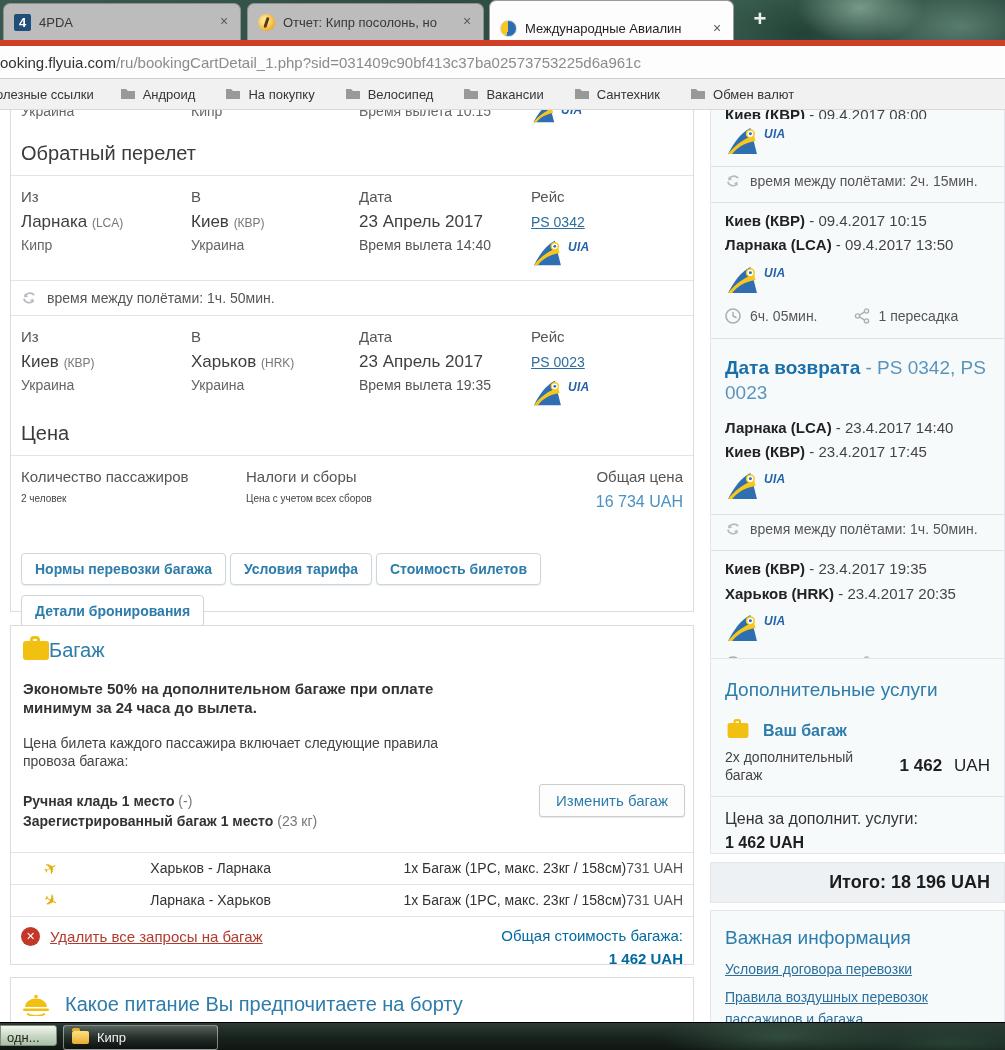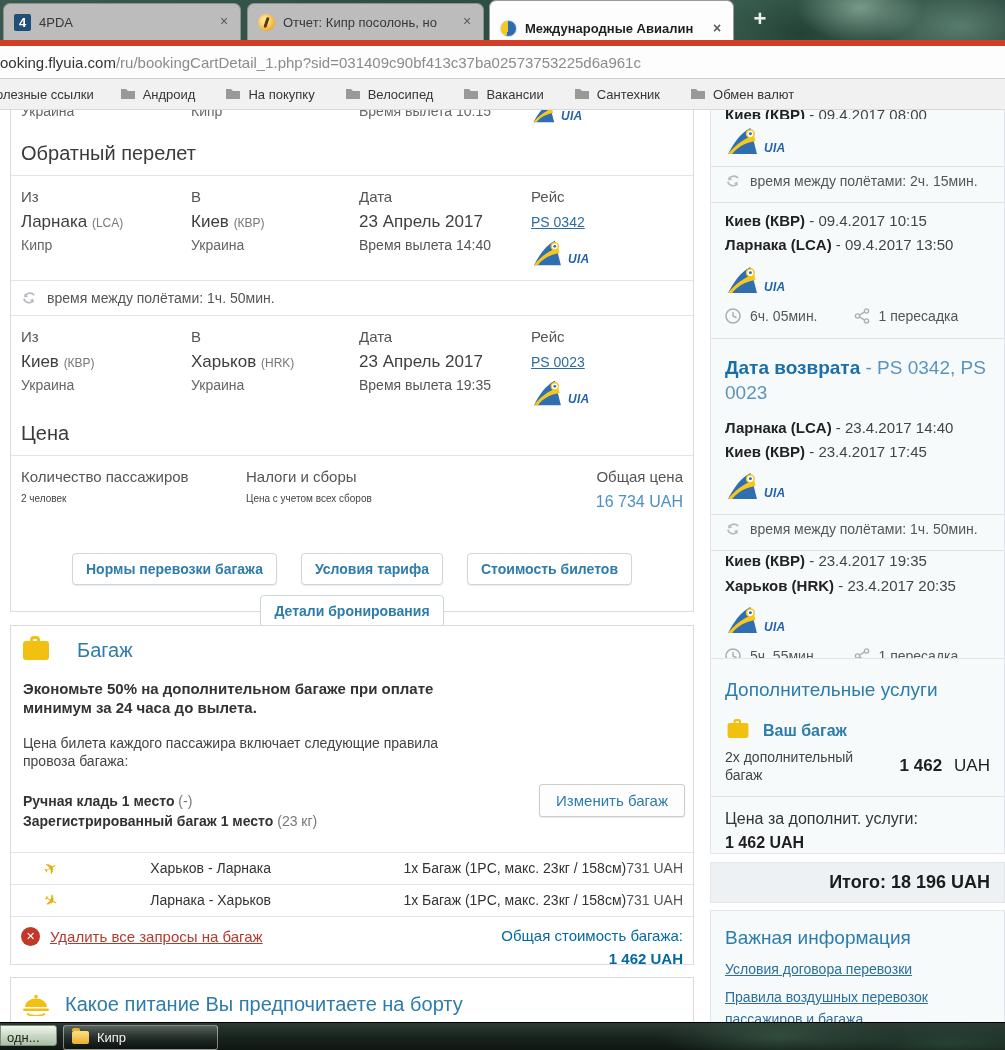--- a/index.html
+++ b/index.html
@@ -7,21 +7,21 @@
   
   .tabstrip{position:absolute;left:0;top:0;width:1005px;height:40px;
     background:
       radial-gradient(90px 50px at 860px 8px, rgba(190,225,205,.5), transparent 70%),
       radial-gradient(120px 60px at 960px 26px, rgba(150,195,175,.4), transparent 70%),
       radial-gradient(140px 70px at 800px 34px, rgba(25,55,45,.7), transparent 75%),
       linear-gradient(90deg,#3a5a50 0%,#2e4c42 45%,#3d6252 75%,#2b483e 100%);}
   .tab{position:absolute;top:3px;height:37px;border-radius:7px 7px 0 0;display:flex;
     align-items:center;padding:0 8px 0 10px;box-sizing:border-box;}
   .tab.inactive{background:#bcbcbc;border:1px solid #8f8f8f;border-bottom:none;}
-  .tab.active{top:0;height:56px;background:#fdfdfd;border:1px solid #9a9a9a;border-bottom:none;font-weight:bold;}
+  .tab.active{top:0;height:56px;background:#fdfdfd;border:1px solid #9a9a9a;border-bottom:none;}
   .tab-title{flex:1;font-size:13px;color:#383838;white-space:nowrap;overflow:hidden;
     margin-left:8px;min-width:0;}
   .tab.active .tab-title{color:#1f1f1f;}
   .tab-close{width:16px;height:16px;line-height:15px;text-align:center;color:#5a5a5a;
     font-size:14px;margin-left:4px;flex:none;}
   .tab-close::before{content:"×";}
   .fav{width:17px;height:17px;flex:none;display:inline-block;}
   .fav-4pda{background:#1f4e79;color:#fff;font-weight:bold;font-size:13px;line-height:17px;
     text-align:center;border-radius:2px;}
   .fav-lj{border-radius:50%;background:radial-gradient(circle at 40% 40%,#ffe596 20%,#f3a71d 75%);position:relative;}
@@ -58,26 +58,26 @@
   .city small{font-size:12px;color:#777;}
   .sub{font-size:14px;color:#666;margin-top:5px;}
   .dep{font-size:14px;color:#555;}
   a.flight-link{font-size:14px;color:#2a6d9e;text-decoration:underline;}
   .layover-row{display:flex;align-items:center;gap:10px;padding:9px 10px;font-size:14px;color:#555;}
   .price-grid{display:grid;grid-template-columns:225px 1fr auto;padding:0 10px;margin-top:12px;}
   .plabel{font-size:15px;color:#555;}
   .pval{font-size:10px;color:#444;margin-top:8px;}
   .total-blue{font-size:16px;color:#4a90c4;margin-top:8px;text-align:right;}
   .tright{text-align:right;}
-  .btnrow{display:flex;gap:24px;margin:42px 10px 0;justify-content:center;}
+  .btnrow{display:flex;gap:4px;margin:42px 10px 0;}
   .btnrow.second{margin-top:10px;}
   .infobtn{background:#fff;border:1px solid #ccd6dd;border-radius:4px;padding:7px 13px;
     font-size:14px;font-weight:bold;color:#2d7cab;box-shadow:0 1px 1px rgba(0,0,0,.08);white-space:nowrap;}
   
-  .bag-head{display:flex;align-items:center;gap:28px;padding:13px 12px 0;}
+  .bag-head{display:flex;align-items:center;gap:0;padding:13px 12px 0;}
   .bag-title{font-size:20px;color:#2d7cab;}
   .suitcase{width:26px;height:19px;background:#f2c011;border-radius:3px;position:relative;flex:none;}
   .suitcase::before{content:"";position:absolute;left:7px;top:-5px;width:10px;height:6px;
     border:3px solid #f2c011;border-bottom:none;border-radius:4px 4px 0 0;box-sizing:border-box;}
   .suitcase.sm{transform:scale(.8);}
   .promo{font-size:15px;font-weight:bold;color:#333;margin:18px 12px 0;width:430px;line-height:1.25;}
   .bagdesc{font-size:14px;color:#444;margin:16px 12px 0;width:420px;line-height:1.3;}
   .bagrule{font-size:14px;color:#333;margin:0 12px;line-height:1.42;}
   .bagrule .note{font-weight:normal;color:#777;}
   .rules-wrap{margin-top:22px;}
@@ -128,21 +128,21 @@
   .svc-item{font-size:14px;color:#444;width:150px;line-height:1.3;}
   .svc-price{font-size:17px;color:#1f1f1f;white-space:nowrap;}
   .svc-price .cur{margin-left:12px;}
   .svc-total{text-align:left;font-size:16px;color:#333;margin-top:10px;line-height:1.5;}
   .svc-total b{display:block;color:#1f1f1f;}
   .grand{font-size:18px;font-weight:bold;color:#1c1c1c;text-align:right;}
   .imp-title{font-size:19px;color:#2d7cab;margin-top:16px;}
   a.imp-link{display:block;font-size:14px;color:#2a6f9e;text-decoration:underline;margin-top:12px;}
   a.imp-link.cont{margin-top:6px;}
   
-  .uia-logo{display:inline-flex;align-items:flex-end;gap:5px;}
+  .uia-logo{display:inline-flex;align-items:flex-start;gap:5px;}
   .uia-logo svg{display:block;}
   .uia-text{font-size:12px;font-weight:bold;font-style:italic;color:#2563a8;letter-spacing:.3px;}
   .logo-row{margin-top:8px;}
   .ico-g{flex:none;}
   
   .taskbar{position:absolute;left:0;bottom:0;width:1005px;height:28px;
     background:
       radial-gradient(160px 30px at 780px 14px, rgba(70,110,85,.55), transparent 75%),
       radial-gradient(200px 30px at 950px 20px, rgba(60,100,80,.5), transparent 75%),
       linear-gradient(#2c3b34 0%,#18221d 55%,#101713 100%);
@@ -463,21 +463,21 @@
         <b class="uia-text">UIA</b>
       </div>
       <hr class="sdiv" style="margin-top:10px">
       <div class="slayover">
         <svg width="16" height="16" viewBox="0 0 16 16" class="ico-g">
             <use href="#refreshIco"></use>
           </svg>
         <span><span>время между полётами:</span> <span>1ч. 50мин.</span></span>
       </div>
       <hr class="sdiv">
-      <div class="sline" style="margin-top:0"><b>Киев (КВР)</b> <span>- 23.4.2017 19:35</span></div>
+      <div class="sline" style="margin-top:8px"><b>Киев (КВР)</b> <span>- 23.4.2017 19:35</span></div>
       <div class="sline"><b>Харьков (HRK)</b> <span>- 23.4.2017 20:35</span></div>
       <div class="uia-logo logo-row" style="margin-top:10px">
         <svg width="34" height="28" viewBox="0 0 36 30">
             <use href="#uiaTail"></use>
           </svg>
         <b class="uia-text">UIA</b>
       </div>
       <div class="sdur">
         <svg width="16" height="16" viewBox="0 0 16 16" class="ico-g">
             <use href="#clockIco"></use>

